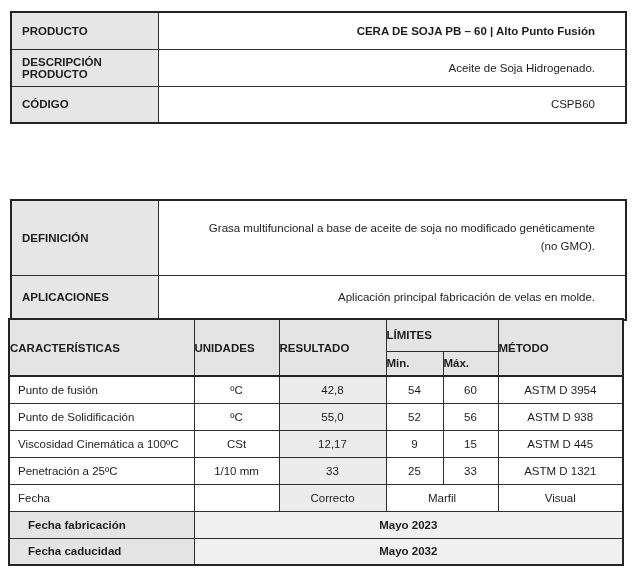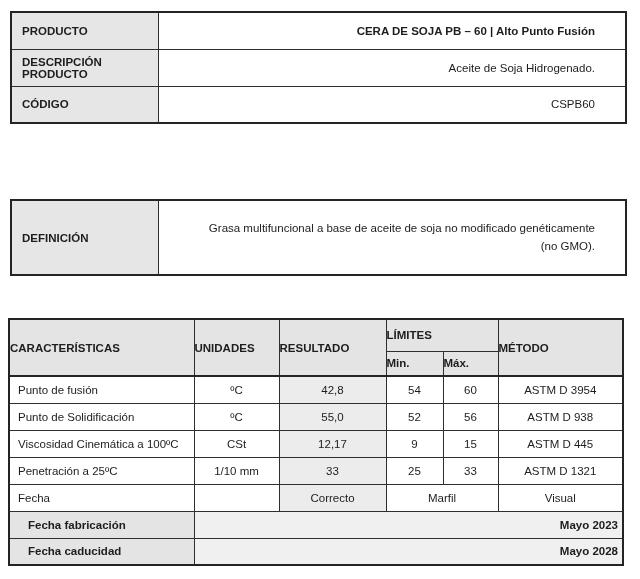--- a/index.html
+++ b/index.html
@@ -75,21 +75,21 @@
     padding-left: 8px;
   }
   .spec td.c-res { background: #ececec; }
   .spec th.f-label {
     text-align: left;
     padding-left: 18px;
   }
   .spec td.f-value {
     background: #f0f0f0;
     font-weight: bold;
-    text-align: right;
+    text-align: center;
   }
 </style>
 </head>
 <body>
 
 <div class="page">
 
   <table class="tbl kv info">
     <colgroup>
         <col style="width:147px">
@@ -116,20 +116,24 @@
         <col style="width:147px">
         <col style="width:468px">
       </colgroup>
     <tbody>
         <tr class="r-def">
       <th>DEFINICIÓN</th>
       <td>
         <div class="vline">Grasa multifuncional a base de aceite de soja no modificado genéticamente</div>
         <div class="vline">(no GMO).</div>
       </td>
+    </tr>
+    <tr class="r-app">
+      <th>APLICACIONES</th>
+      <td>Aplicación principal fabricación de velas en molde.</td>
     </tr>
   </tbody>
     </table>
 
   <table class="tbl spec">
     <colgroup>
       <col style="width:185px">
         <col style="width:85px">
         <col style="width:107px">
       <col style="width:57px">
@@ -188,18 +192,18 @@
         <td class="c-res">Correcto</td>
         <td colspan="2">Marfil</td>
         <td>Visual</td>
       </tr>
       <tr>
         <th class="f-label">Fecha fabricación</th>
         <td class="f-value" colspan="5">Mayo 2023</td>
       </tr>
       <tr>
         <th class="f-label">Fecha caducidad</th>
-        <td class="f-value" colspan="5">Mayo 2028</td>
+        <td class="f-value" colspan="5">Mayo 2032</td>
       </tr>
     </tbody>
   </table>
 
 </div>
 
 </body></html>

